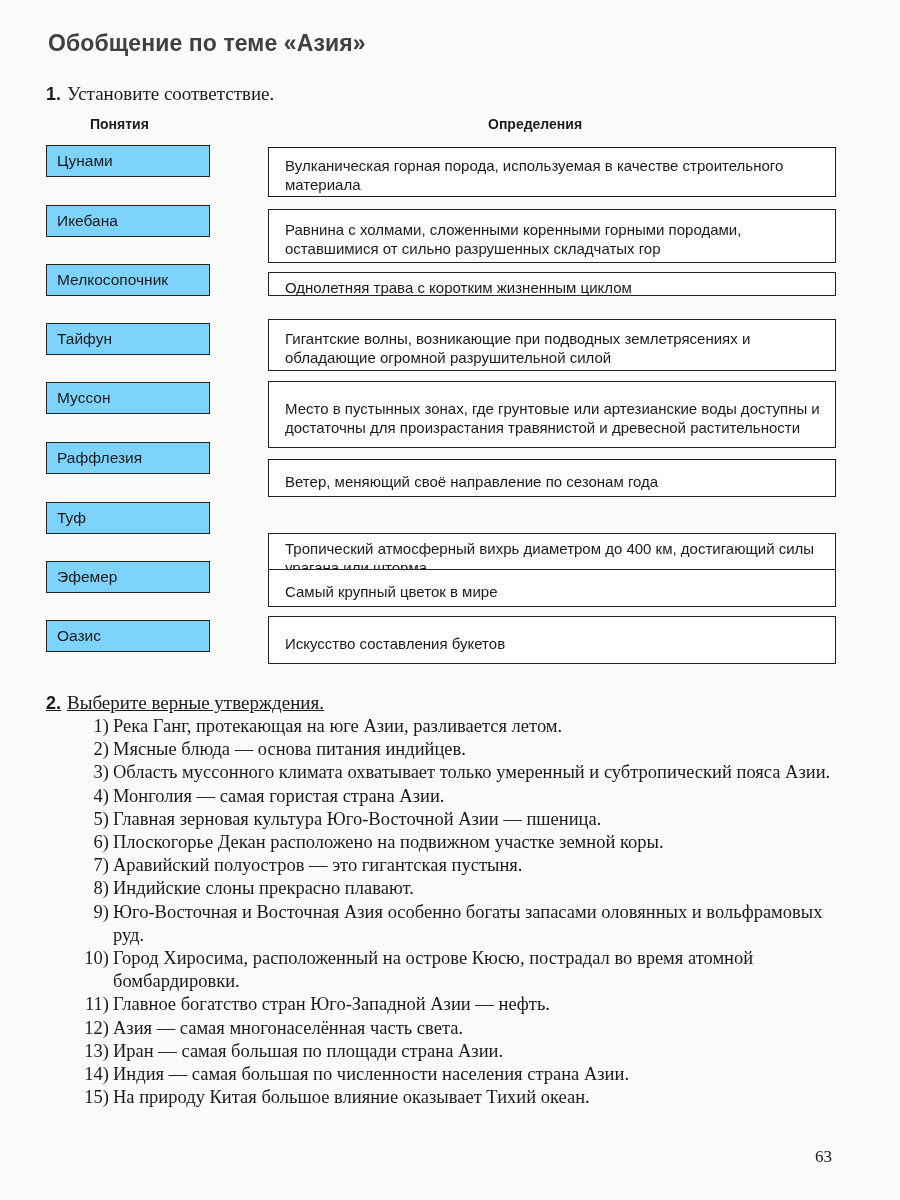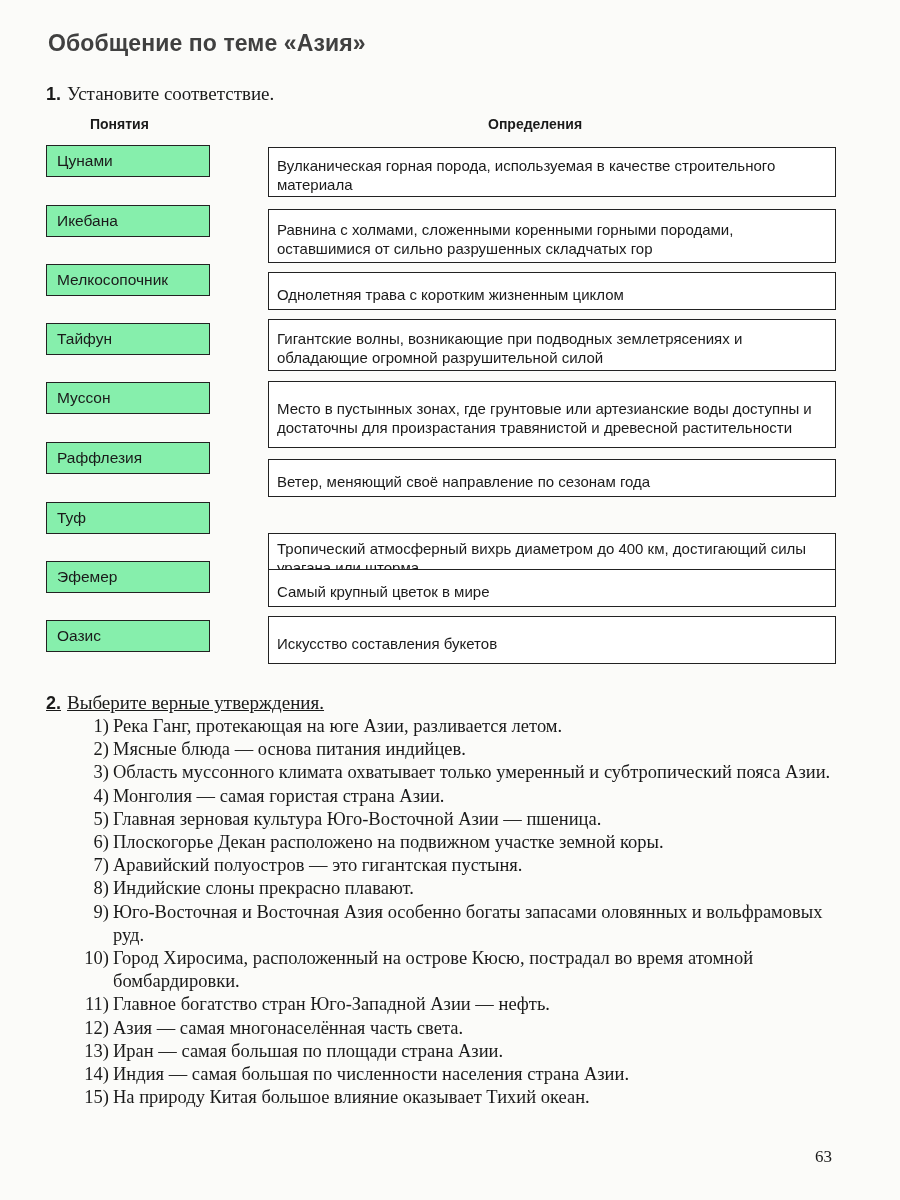--- a/index.html
+++ b/index.html
@@ -13,25 +13,25 @@
   }
   .task-head {
     position: absolute; left: 46px; font-family: "Liberation Serif", serif; font-size: 19px;
   }
   .task-head .num { font-family: "Liberation Sans", sans-serif; font-weight: bold; font-size: 18px; margin-right: 6px; }
   .col-head {
     position: absolute; top: 116px; font-size: 14px; font-weight: bold;
   }
   .term {
     position: absolute; left: 46px; width: 164px; height: 32px; border: 1.5px solid #222;
-    box-sizing: border-box; background: #86efac; font-size: 15.5px; line-height: 29px; padding-left: 10px;
+    box-sizing: border-box; background: #7dd3fc; font-size: 15.5px; line-height: 29px; padding-left: 10px;
   }
   .def {
     position: absolute; left: 268px; width: 568px; border: 1.5px solid #222; box-sizing: border-box;
-    background: #fff; font-size: 15px; line-height: 19px; padding: 6px 12px 0 8px; display: flex; align-items: center;
+    background: #fff; font-size: 15px; line-height: 19px; padding: 6px 12px 0 16px; display: flex; align-items: center;
   }
   .def span { display: block; }
   .stmt-list {
     position: absolute; left: 46px; top: 715px; width: 800px;
     font-family: "Liberation Serif", serif; font-size: 18.5px; line-height: 23.2px;
   }
   .stmt { display: flex; }
   .stmt .n { width: 63px; text-align: right; padding-right: 4px; flex: none; }
   .stmt .t { flex: 1; }
   .page-num {
@@ -59,21 +59,21 @@
 <div class="term" style="top:502px;">Туф</div>
 <div class="term" style="top:561px;">Эфемер</div>
 <div class="term" style="top:620px;">Оазис</div>
 
 <div class="def" style="top:147px; height:50px;">
     <span>Вулканическая горная порода, используемая в качестве строительного материала</span>
   </div>
 <div class="def" style="top:209px; height:54px;">
     <span>Равнина с холмами, сложенными коренными горными породами, оставшимися от сильно разрушенных складчатых гор</span>
   </div>
-<div class="def" style="top:272px; height:38px;">
+<div class="def" style="top:272px; height:24px;">
     <span>Однолетняя трава с коротким жизненным циклом</span>
   </div>
 <div class="def" style="top:319px; height:52px;">
     <span>Гигантские волны, возникающие при подводных землетрясениях и обладающие огромной разрушительной силой</span>
   </div>
 <div class="def" style="top:381px; height:67px;">
     <span>Место в пустынных зонах, где грунтовые или артезианские воды доступны и достаточны для произрастания травянистой и древесной растительности</span>
   </div>
 <div class="def" style="top:459px; height:38px;">
     <span>Ветер, меняющий своё направление по сезонам года</span>

